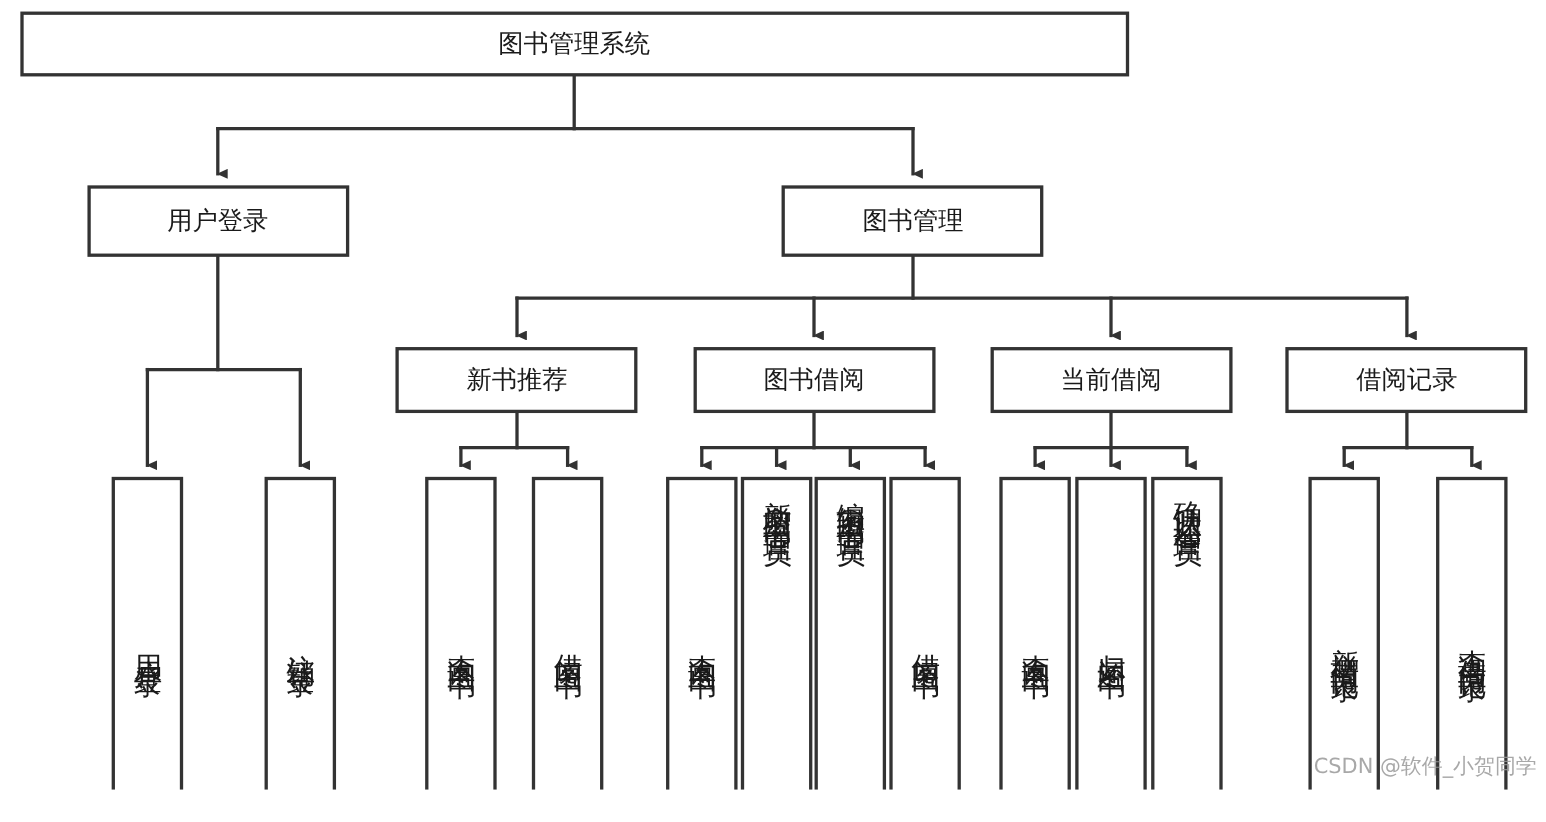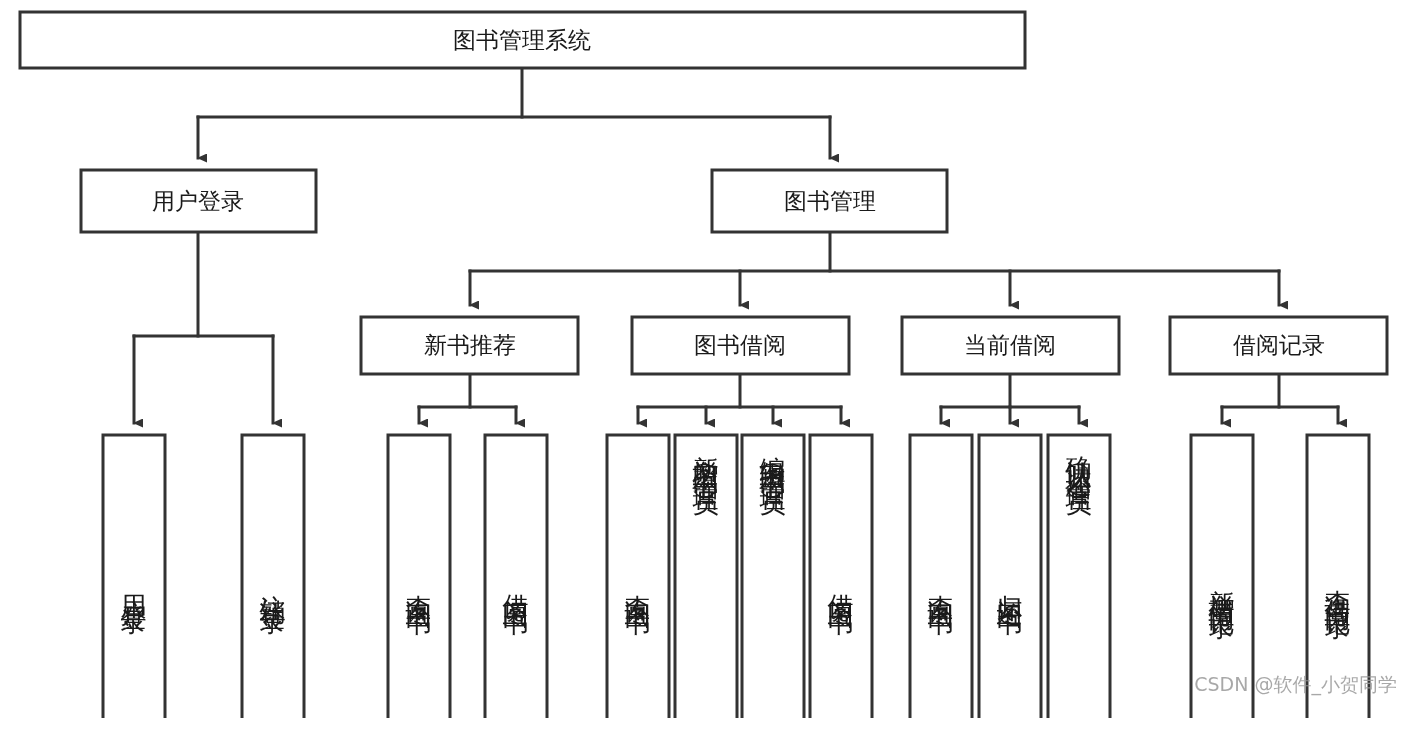--- a/index.html
+++ b/index.html
@@ -53,21 +53,21 @@
     font-size: 26px;
     line-height: 1.08;
     letter-spacing: 5px;
     color: #1a1a1a;
     white-space: nowrap;
     pointer-events: none;
   }
   .watermark {
     position: absolute;
     right: 8px;
-    bottom: 20px;
+    bottom: 8px;
     font-family: "DejaVu Sans", "Liberation Sans", sans-serif;
     font-size: 19px;
     color: #9a9a9a;
     opacity: 0.85;
     white-space: nowrap;
   }
 </style>
 </head>
 <body>
 

